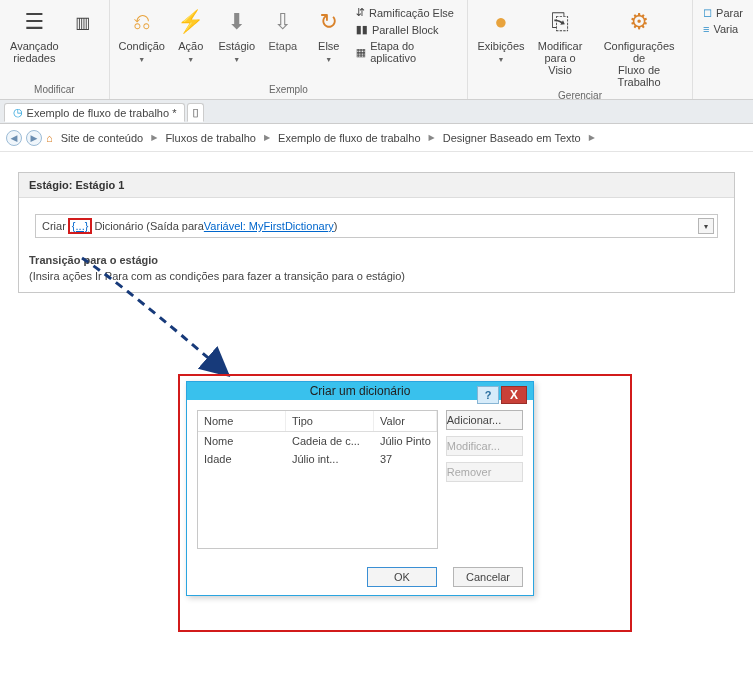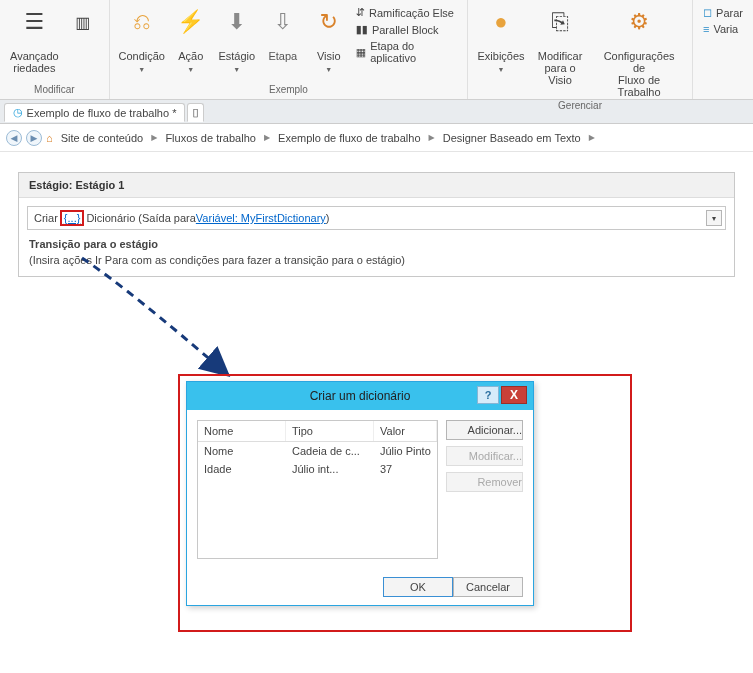--- a/index.html
+++ b/index.html
@@ -5,21 +5,21 @@
 *{box-sizing:border-box;margin:0;padding:0;font-family:"Segoe UI",Tahoma,sans-serif;font-size:11px;color:#444}
 body{background:#fff;width:753px;height:673px;position:relative;overflow:hidden}
 
 
 .ribbon{display:flex;background:#f7f7f7;border-bottom:1px solid #d0d0d0;height:100px}
 .rgroup{display:flex;flex-direction:column;align-items:center;border-right:1px solid #e0e0e0;padding:2px 6px}
 .rgroup-items{display:flex;flex:1}
 .rgroup-label{font-size:10px;color:#666;padding:2px 0}
 .rbig{display:flex;flex-direction:column;align-items:center;justify-content:flex-start;padding:4px 4px 0;min-width:46px;cursor:default}
 .rbig .icon{width:32px;height:32px;display:flex;align-items:center;justify-content:center;font-size:22px}
-.rbig .lbl{text-align:center;font-size:11px;line-height:12px;margin-top:12px;color:#555}
+.rbig .lbl{text-align:center;font-size:11px;line-height:12px;margin-top:2px;color:#555}
 .ritem-small{display:flex;align-items:center;gap:4px;padding:2px 4px;cursor:default}
 .smallcol{display:flex;flex-direction:column;justify-content:flex-start;padding:2px 0}
 .drop-arrow{font-size:7px;color:#666;margin-top:-1px}
 
 .gray{color:#aaa}
 .gray .lbl{color:#aaa}
 
 
 .tabbar{display:flex;align-items:center;background:#e9ecef;padding:2px 4px 0 4px;border-bottom:1px solid #ccc;height:24px}
 .tab{display:flex;align-items:center;gap:4px;background:#fff;border:1px solid #ccc;border-bottom:1px solid #fff;padding:2px 8px;margin-right:2px;border-radius:3px 3px 0 0}
@@ -29,48 +29,48 @@
 .bcwrap{display:flex;align-items:center;background:#fff;border-bottom:1px solid #e4e4e4;height:28px;padding:0 6px;gap:4px}
 .navbtn{width:16px;height:16px;border:1px solid #9bbbd6;border-radius:50%;display:flex;align-items:center;justify-content:center;font-size:9px;color:#6a8db0;background:#f0f6fb}
 .bc-item{padding:2px 4px;cursor:default}
 .bc-sep{color:#888;font-size:8px}
 .home-ic{color:#d9822b}
 
 
 .stageouter{padding:20px 18px}
 .stagebox{border:1px solid #c8c8c8}
 .stagehead{background:#f1f1f1;border-bottom:1px solid #ddd;padding:6px 10px;font-weight:600;color:#333}
-.actionrow{display:flex;align-items:center;border:1px solid #c8c8c8;margin:8px;padding:3px 6px;position:relative}
+.actionrow{display:flex;align-items:center;border:1px solid #c8c8c8;margin:16px;padding:3px 6px;position:relative}
 .actionrow .actdrop{position:absolute;right:3px;width:16px;height:16px;border:1px solid #b5b5b5;display:flex;align-items:center;justify-content:center;background:#f5f5f5;font-size:8px}
 .linklike{color:#0066cc;text-decoration:underline}
 .ellbox{border:2px solid #d21b1b;padding:0 2px;margin:0 2px}
 .transhead{font-weight:600;margin:4px 10px}
 .transbody{margin:2px 10px 10px 10px;color:#444}
 
 
 .arrow-svg{position:absolute;left:70px;top:250px;pointer-events:none}
 .dlg-hi{position:absolute;left:178px;top:374px;width:454px;height:258px;border:2px solid #d21b1b}
 
 
 .dlg{position:absolute;left:186px;top:381px;width:348px;background:#fff;border:1px solid #2aa5e0;box-shadow:2px 2px 6px rgba(0,0,0,.2)}
-.dlg-title{background:#39c1ed;display:flex;align-items:center;justify-content:center;height:28px;position:relative}
+.dlg-title{background:#39c1ed;display:flex;align-items:center;justify-content:center;height:18px;position:relative}
 .dlg-title span{color:#222;font-size:12px}
 .dlg-help{position:absolute;right:34px;top:4px;width:22px;height:18px;border:1px solid #88b5d4;background:#d7ecfa;display:flex;align-items:center;justify-content:center;font-weight:bold;color:#2a6fa0}
 .dlg-close{position:absolute;right:6px;top:4px;width:26px;height:18px;background:#c84038;border:1px solid #9a2e28;display:flex;align-items:center;justify-content:center;color:#fff;font-weight:bold;font-size:12px}
 .dlg-body{display:flex;padding:10px;gap:8px}
 .gridwrap{flex:1;border:1px solid #c8c8c8}
 .ghead{display:flex;background:#fff;border-bottom:1px solid #ddd}
 .gh{padding:4px 6px;border-right:1px solid #eee;font-weight:400;color:#444}
 .c1{width:88px}.c2{width:88px}.c3{flex:1}
 .grow{display:flex}
 .gc{padding:3px 6px;white-space:nowrap;overflow:hidden;text-overflow:ellipsis}
 .btncol{display:flex;flex-direction:column;gap:6px;width:78px}
-.wbtn{border:1px solid #b5b5b5;background:#f4f4f4;padding:3px 0;text-align:right;cursor:default}
+.wbtn{border:1px solid #b5b5b5;background:#f4f4f4;padding:3px 0;text-align:left;cursor:default}
 .wbtn.dis{color:#aaa;border-color:#ddd}
-.dlg-foot{display:flex;justify-content:flex-end;gap:0;padding:8px 10px}
+.dlg-foot{display:flex;justify-content:flex-end;gap:16px;padding:8px 10px}
 .fbtn{border:1px solid #b5b5b5;background:#f4f4f4;width:70px;padding:3px 0;text-align:center}
 .fbtn.primary{border-color:#3a8fd4}
 </style>
 </head>
 <body>
 
 <div class="ribbon">
   <div class="rgroup">
     <div class="rgroup-items">
       <div class="rbig gray">
@@ -97,21 +97,21 @@
       <div class="rbig">
         <div class="icon" style="color:#8a8a8a">⬇</div>
         <div class="lbl"><span>Estágio</span><br><span class="drop-arrow">▼</span></div>
       </div>
       <div class="rbig">
         <div class="icon" style="color:#8a8a8a">⇩</div>
         <div class="lbl">Etapa</div>
       </div>
       <div class="rbig">
         <div class="icon" style="color:#d9822b">↻</div>
-        <div class="lbl"><span>Visio</span><br><span class="drop-arrow">▼</span></div>
+        <div class="lbl"><span>Else</span><br><span class="drop-arrow">▼</span></div>
       </div>
       <div class="smallcol">
         <div class="ritem-small gray">
             <span>⇵</span>
             <span>Ramificação Else</span>
           </div>
         <div class="ritem-small">
             <span>▮▮</span>
             <span>Parallel Block</span>
           </div>

